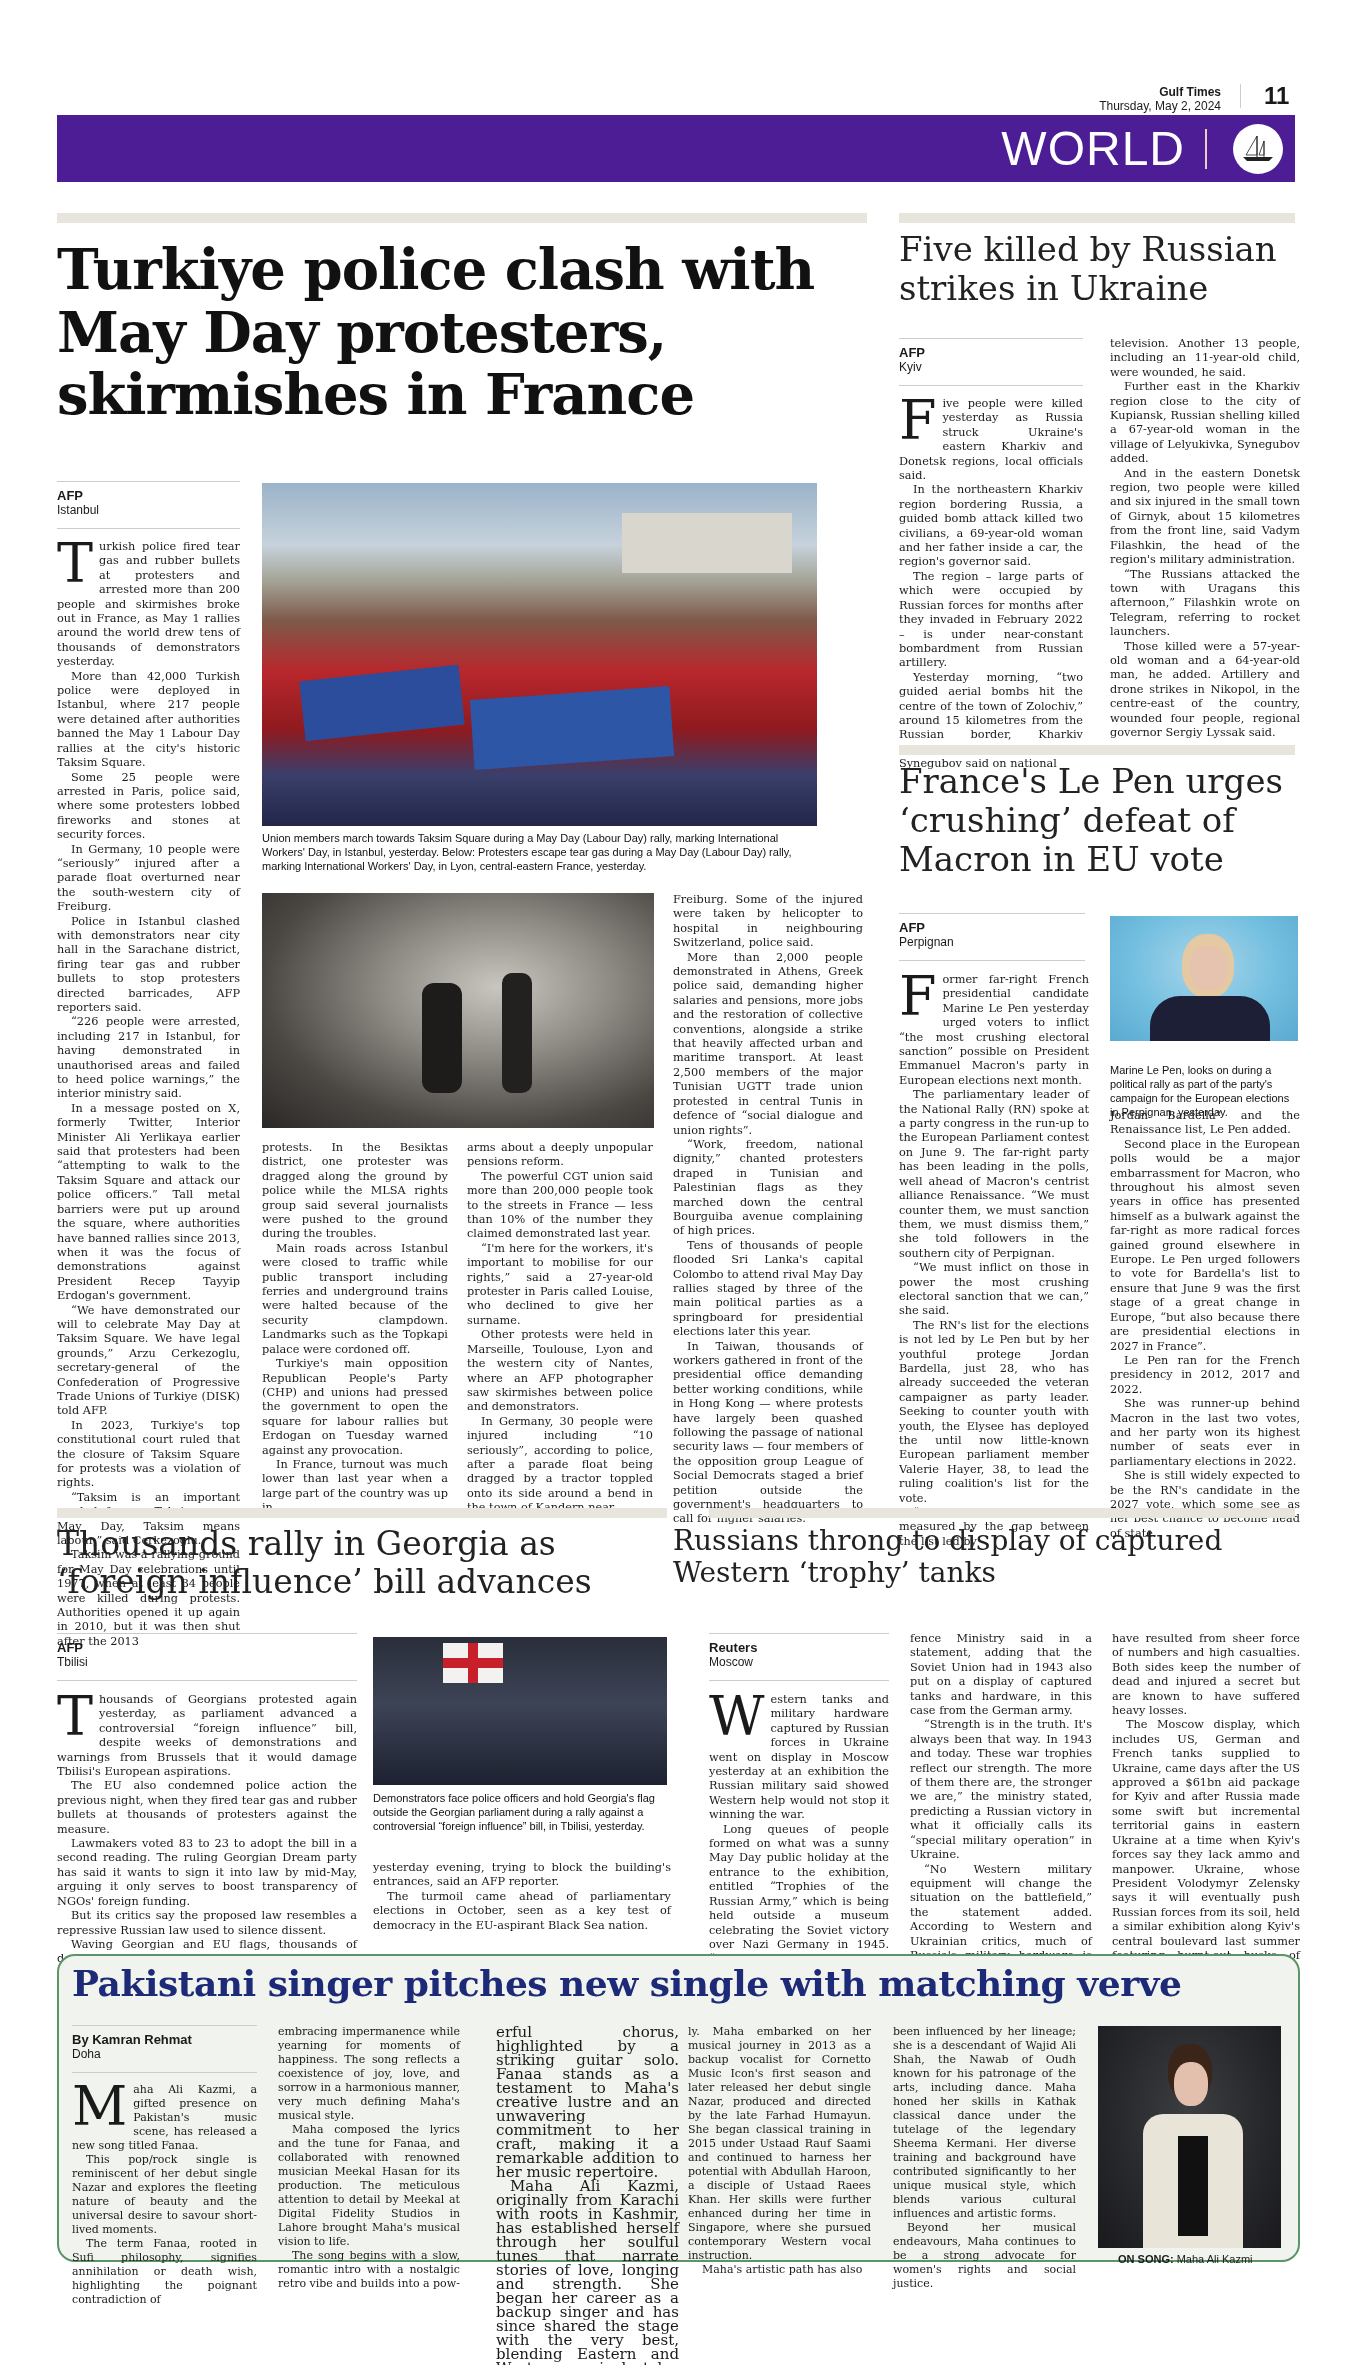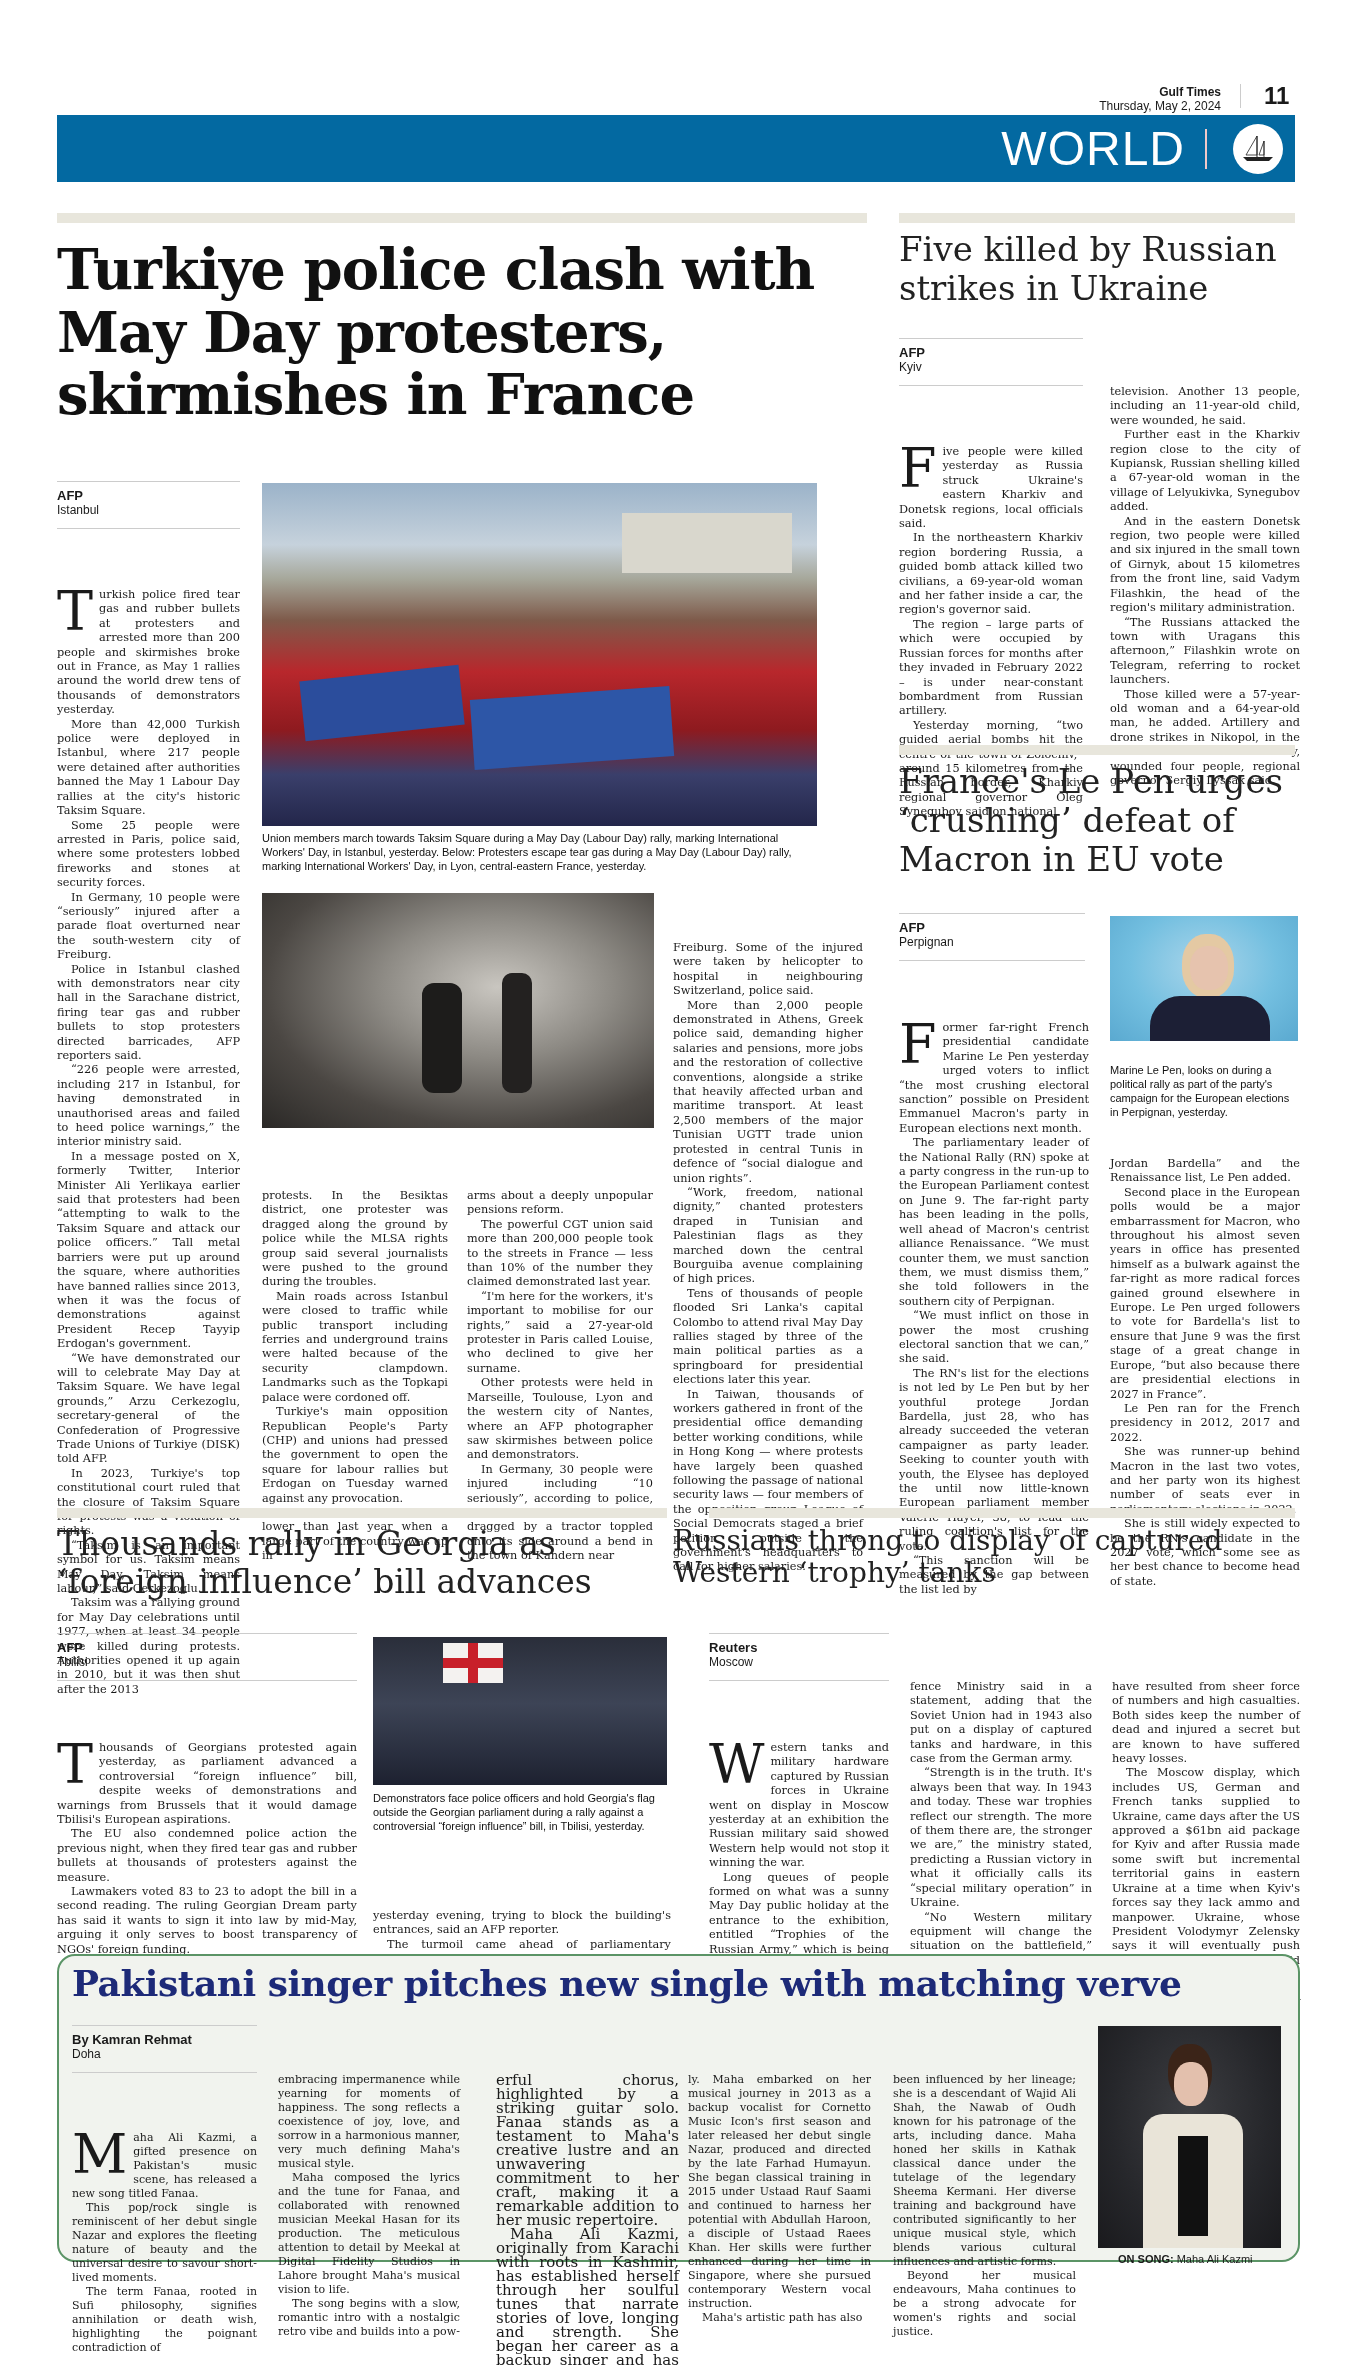--- a/index.html
+++ b/index.html
@@ -3,32 +3,32 @@
 <meta charset="utf-8">
 <style>
   * { box-sizing: border-box; margin: 0; padding: 0; }
   html, body { width: 1351px; background: #fff; }
   body { position: relative; height: 2365px; font-family: "DejaVu Serif", serif; color: #1a1a1a; overflow: hidden; }
   .masthead-paper { position: absolute; right: 130px; top: 85px; text-align: right; font-family: "Liberation Sans", sans-serif; line-height: 14px; }
   .masthead-paper .name { font-weight: bold; font-size: 12px; }
   .masthead-paper .date { font-size: 12px; }
   .masthead-sep { position: absolute; left: 1240px; top: 84px; width: 1px; height: 24px; background: #ccc; }
   .pagenum { position: absolute; left: 1264px; top: 82px; font-family: "Liberation Sans", sans-serif; font-size: 24px; font-weight: bold; }
-  .section-bar { position: absolute; left: 57px; top: 115px; width: 1238px; height: 67px; background: #0369a1; }
+  .section-bar { position: absolute; left: 57px; top: 115px; width: 1238px; height: 67px; background: #4c1d95; }
   .section-bar .label { position: absolute; right: 110px; top: 6px; color: #fff; font-family: "Liberation Sans", sans-serif; font-size: 48px; font-weight: 300; letter-spacing: 1px; }
   .section-bar .vbar { position: absolute; right: 88px; top: 14px; width: 2px; height: 40px; background: #f1c9c9; }
   .section-bar .logo { position: absolute; right: 12px; top: 9px; width: 50px; height: 50px; border-radius: 50%; background: #fff; display: flex; align-items: center; justify-content: center; }
   .topstrip { position: absolute; height: 10px; background: #e8e6dc; }
   .hl { position: absolute; font-family: "DejaVu Serif", serif; font-weight: bold; line-height: 1.12; color: #111; }
   .hl-light { position: absolute; font-family: "DejaVu Serif", serif; font-weight: normal; line-height: 1.14; color: #222; }
   .byline { position: absolute; font-family: "Liberation Sans", sans-serif; font-size: 12px; line-height: 15px; border-top: 1px solid #ccc; border-bottom: 1px solid #ccc; padding: 6px 0 10px 0; }
   .byline b { display: block; font-size: 13px; }
   .col { position: absolute; font-size: 11.3px; line-height: 14.4px; text-align: justify; hyphens: auto; }
   .col p { text-indent: 14px; }
-  .col p.first { text-indent: 0; margin-top: 48px; }
+  .col p.first { text-indent: 0; }
   .drop { float: left; font-size: 54px; line-height: 44px; margin: 2px 6px 0 0; font-family: "DejaVu Serif", serif; }
   .caption { position: absolute; font-family: "Liberation Sans", sans-serif; font-size: 11px; line-height: 14px; color: #111; }
   .photo { position: absolute; overflow: hidden; }
   .pak-box { position: absolute; left: 57px; top: 1954px; width: 1243px; height: 250px; background: #f1f3ee; border: 2px solid #5b9466; border-radius: 18px; }
   .pak-title { position: absolute; left: 72px; top: 1962px; font-family: "DejaVu Serif", serif; font-weight: bold; font-size: 36px; color: #1d2a78; letter-spacing: -0.5px; }
   .on-song { position: absolute; font-family: "Liberation Sans", sans-serif; font-size: 11px; }
   .on-song b { font-weight: bold; }
 </style>
 </head>
 <body>

